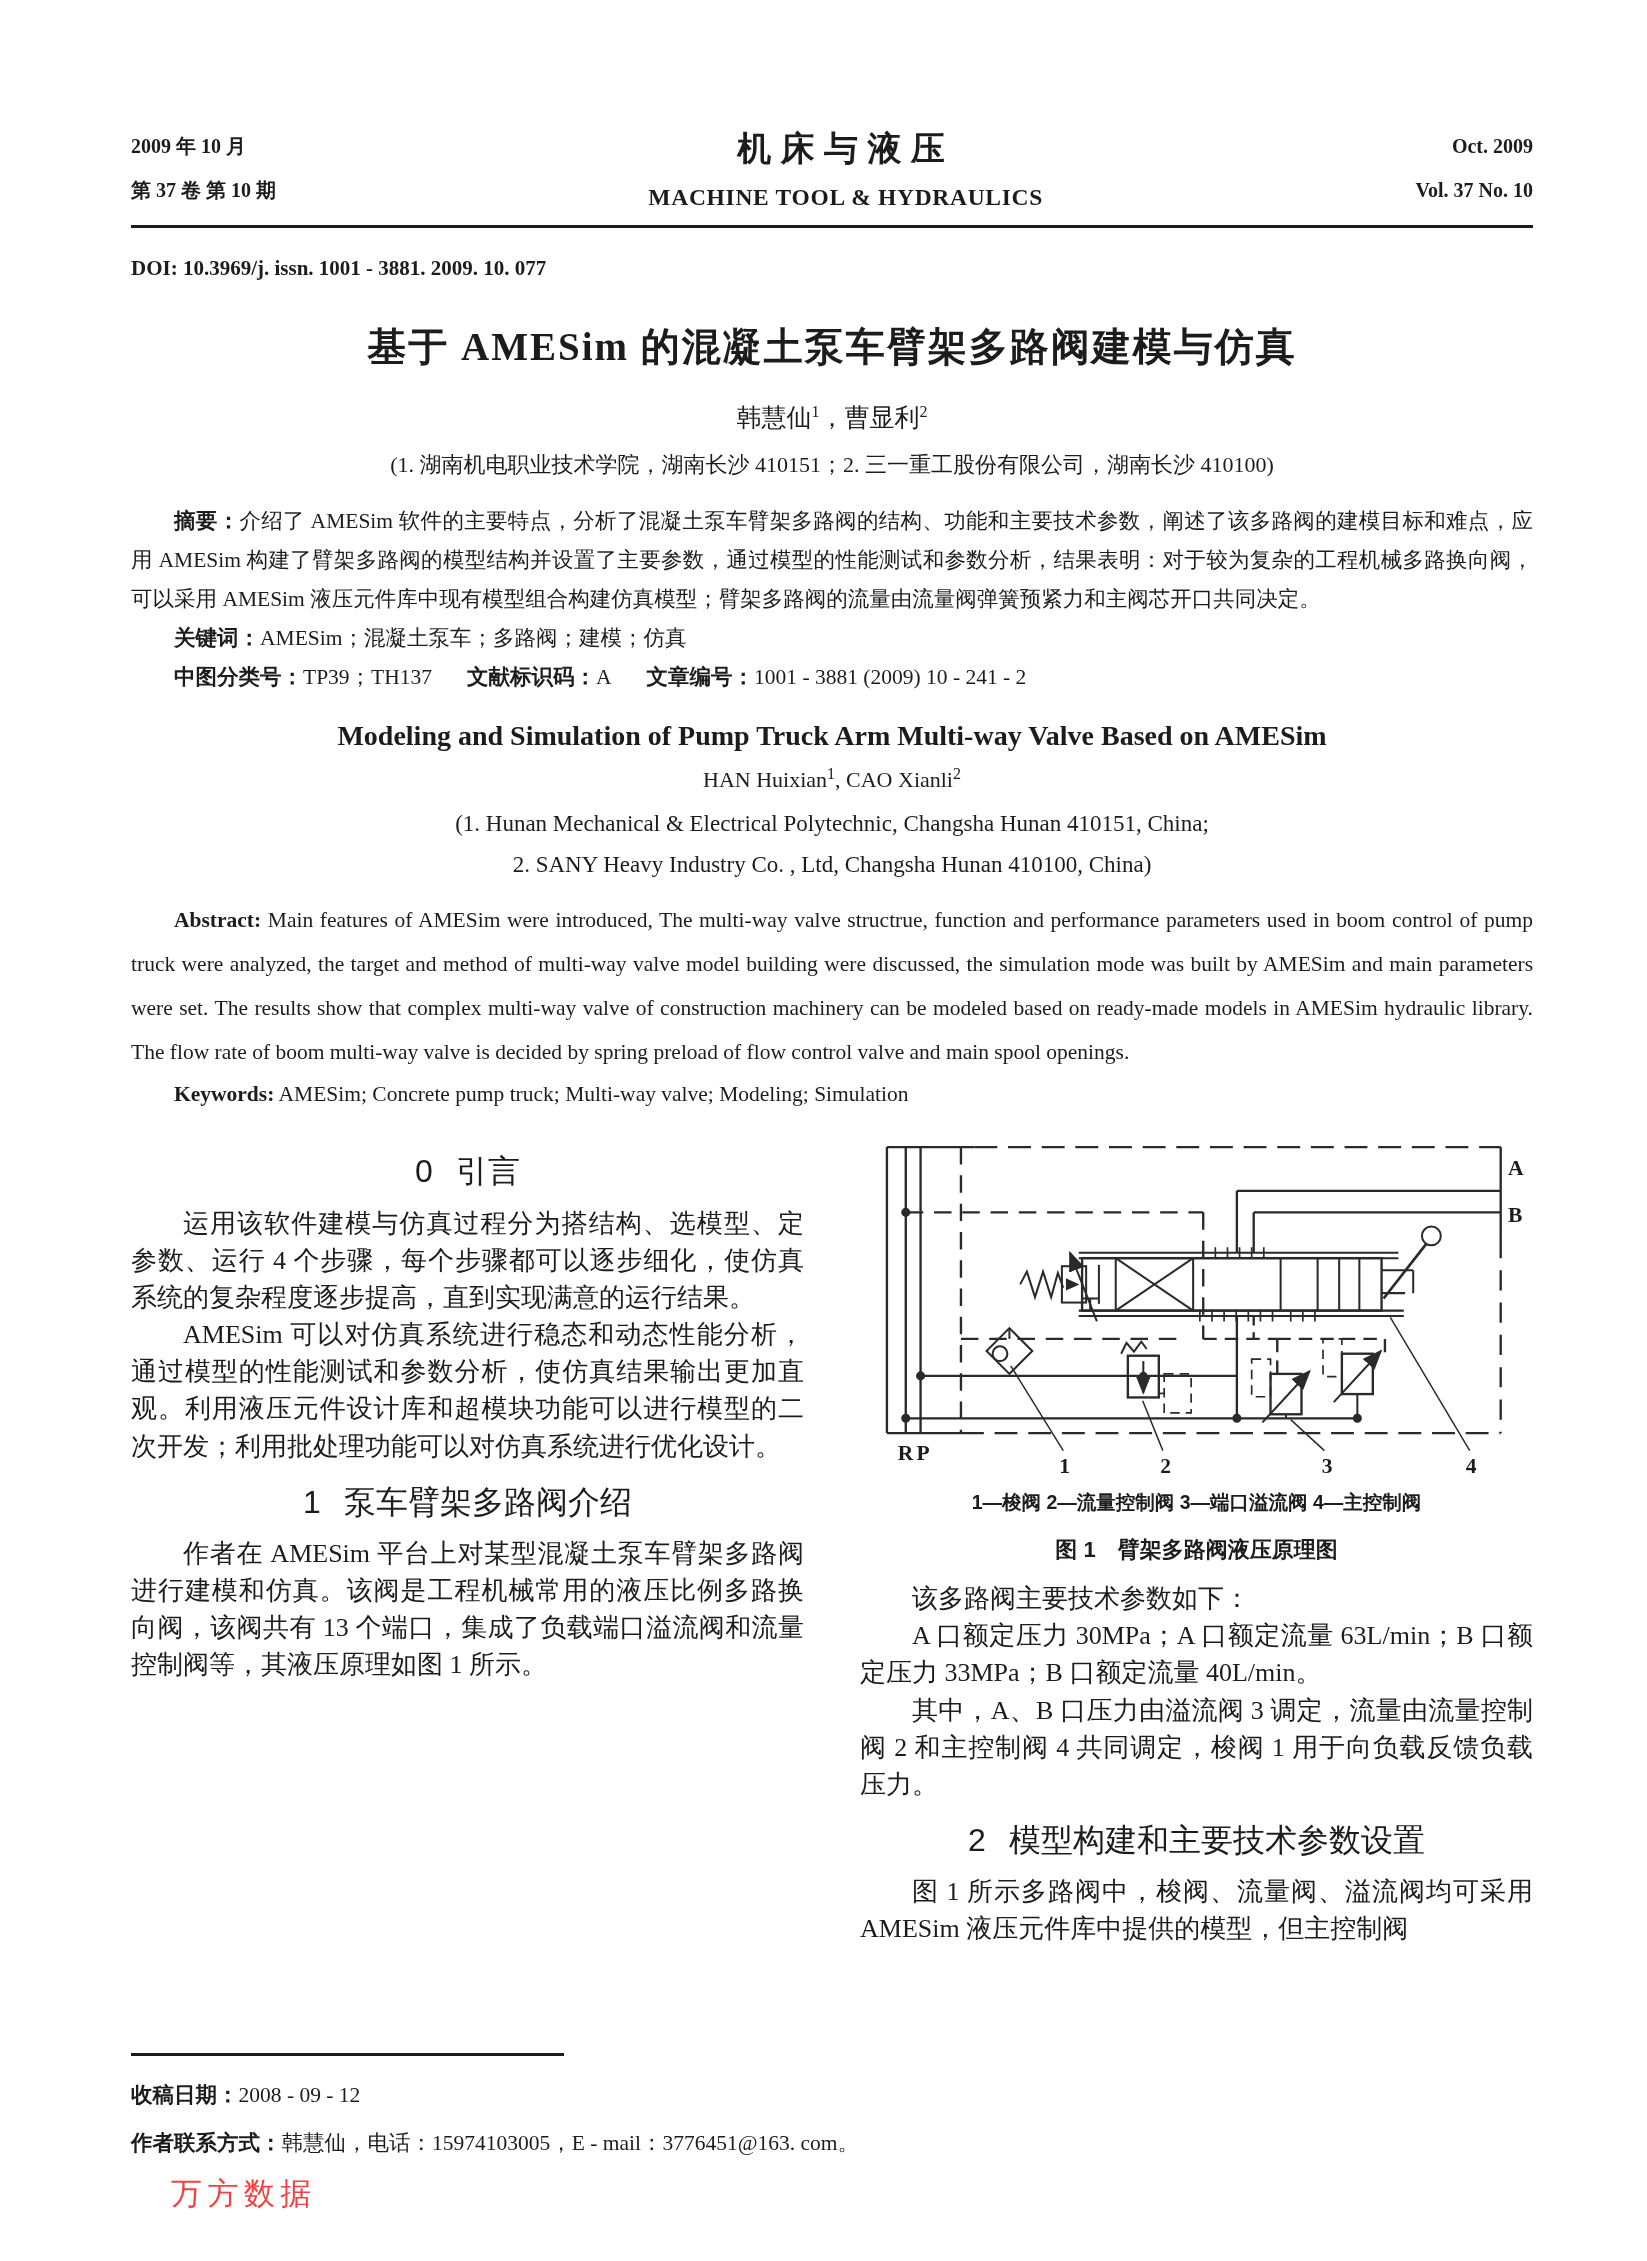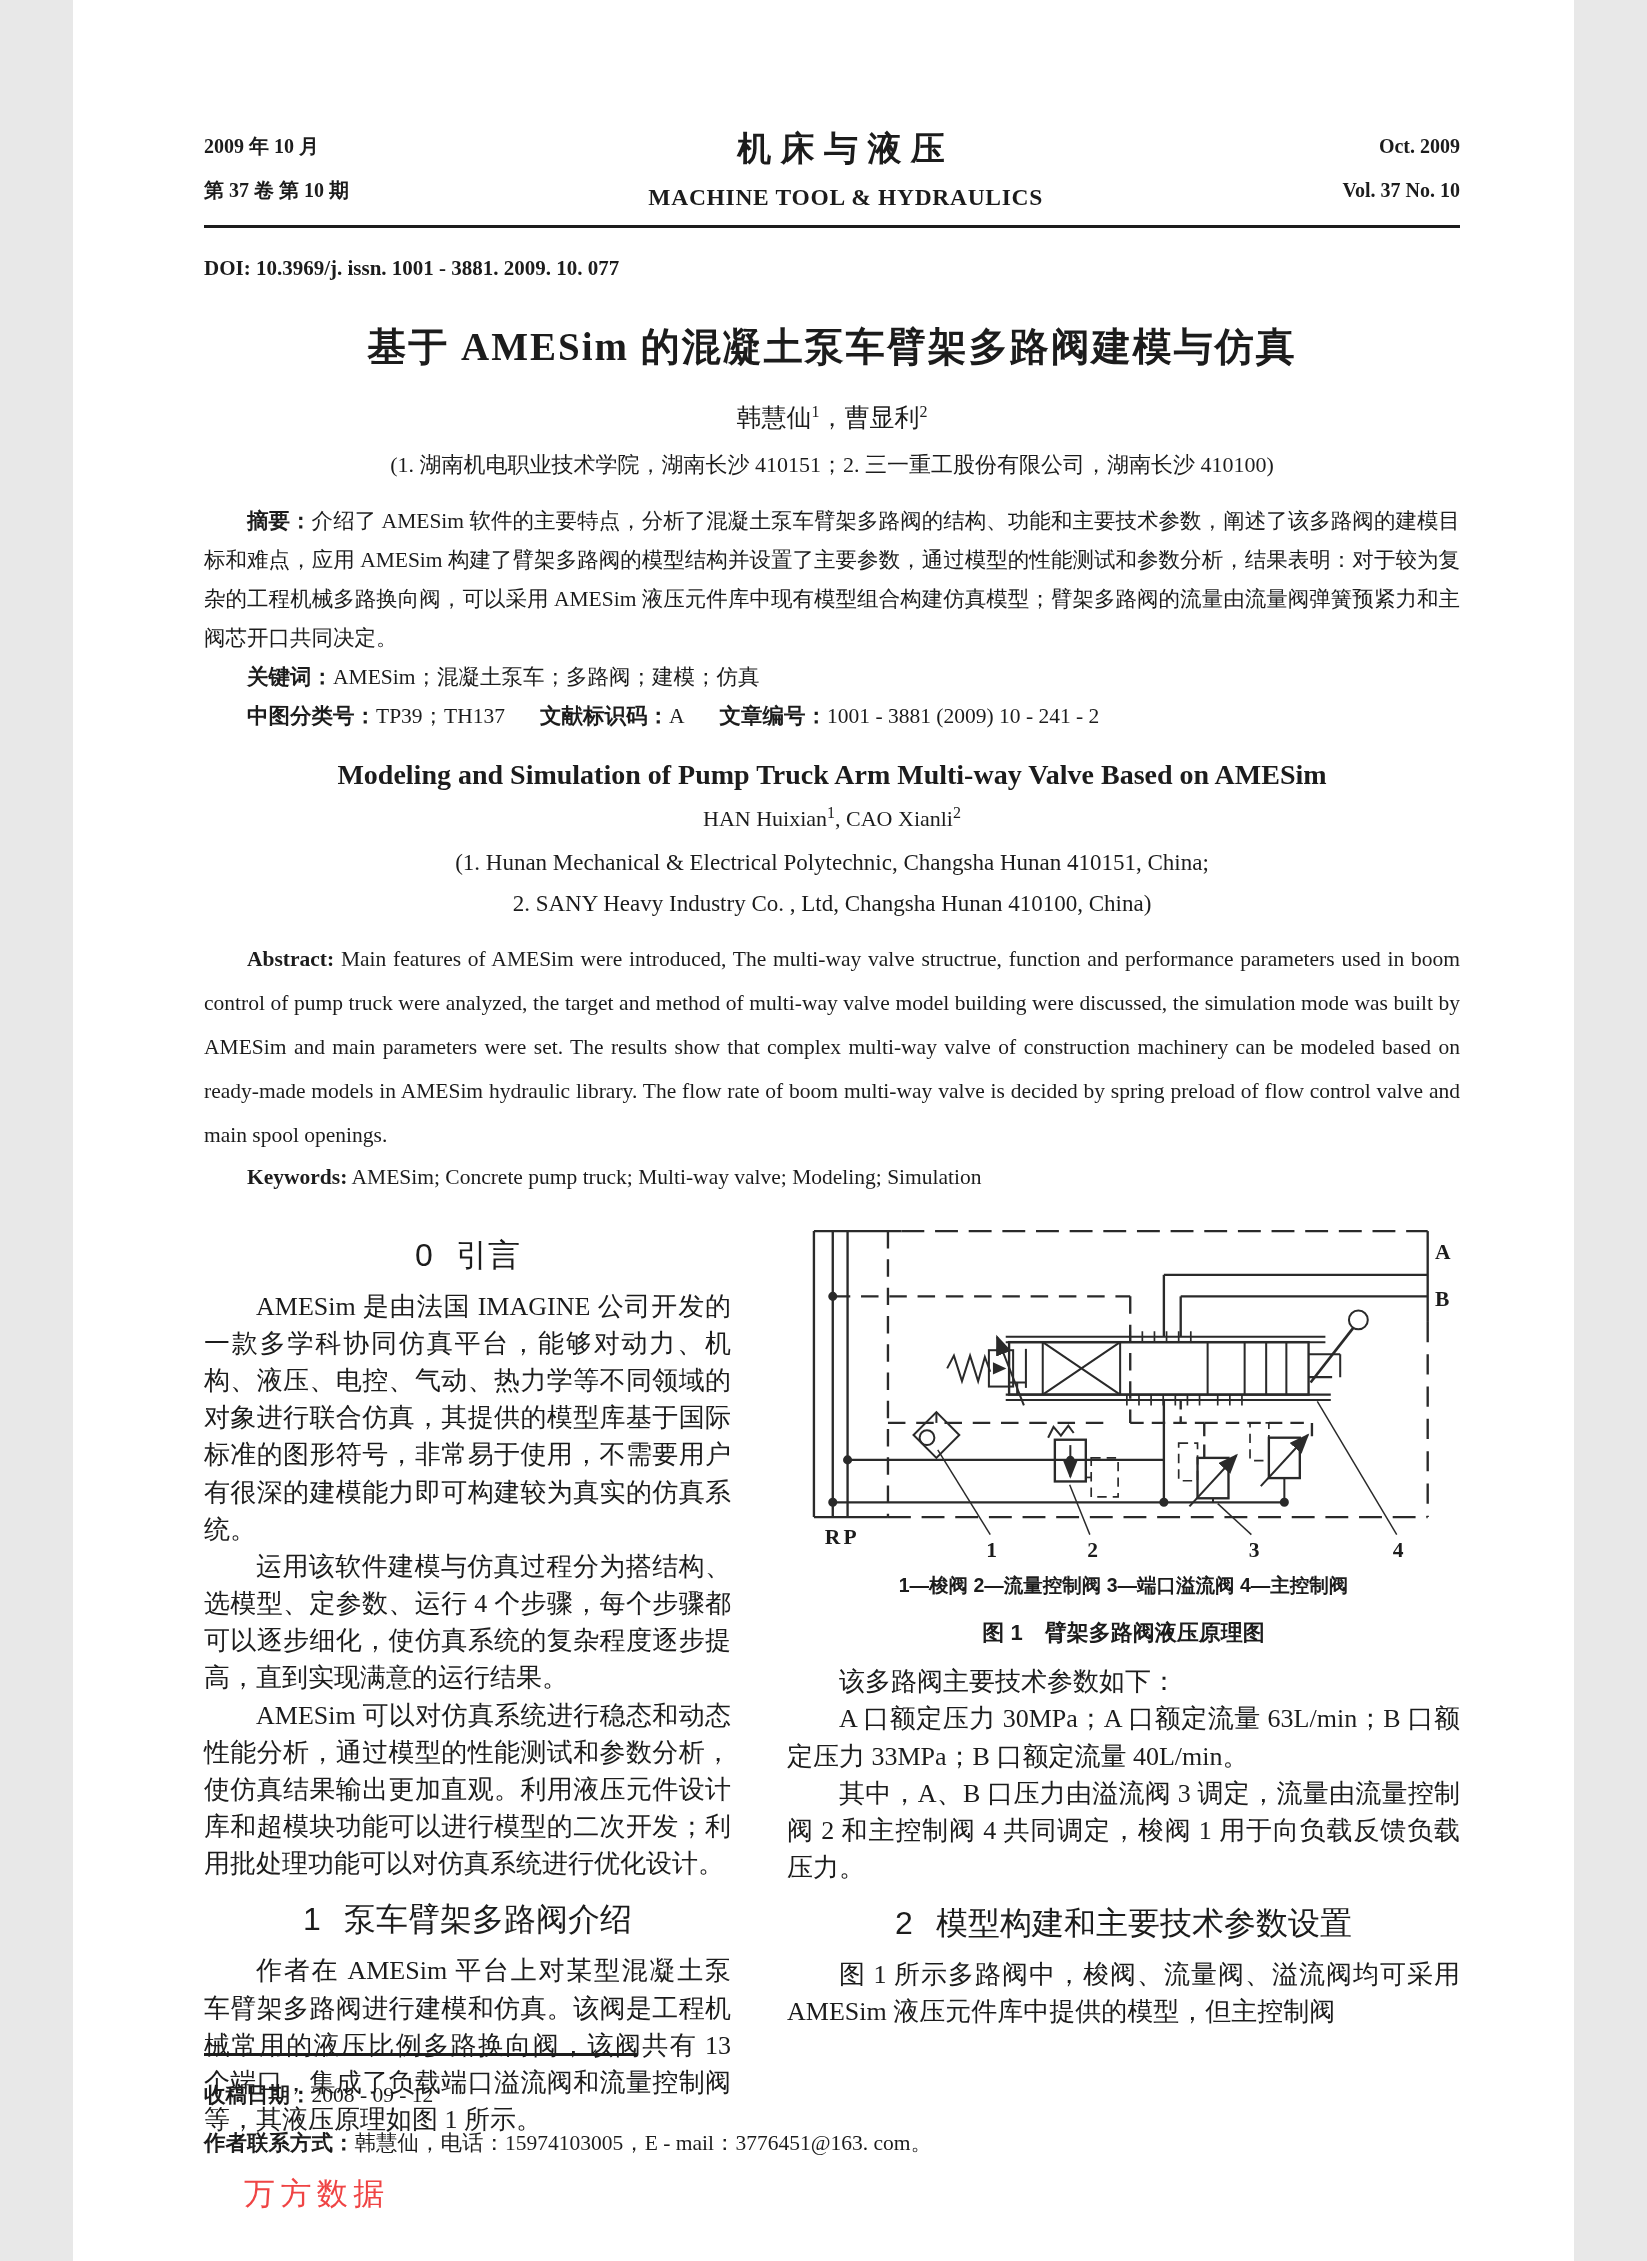--- a/index.html
+++ b/index.html
@@ -1,19 +1,19 @@
 <!DOCTYPE html>
 <html lang="zh" style="font-size:10.7px"><head>
 <meta charset="utf-8">
 <style>
   * { margin:0; padding:0; box-sizing:border-box; }
   html,body { background:#e8e8e8; }
   .page {
     position:relative;
-    width:1501px; height:2261px;
+    width:1647px; height:2261px;
     margin:0 auto;
     background:#ffffff;
     color:#1c1c1c;
     font-family:"Liberation Serif","DejaVu Serif",serif;
     padding:124px 114px 0 131px;
     overflow:hidden;
   }
   
   .journal-header { display:flex; justify-content:space-between; align-items:center; }
   .jh-side { font-size:20px; font-weight:bold; line-height:2.2; }
@@ -93,21 +93,20 @@
     <div>(1. Hunan Mechanical &amp; Electrical Polytechnic, Changsha Hunan 410151, China;</div>
     <div>2. SANY Heavy Industry Co. , Ltd, Changsha Hunan 410100, China)</div>
   </div>
   <p class="abstract-en"><span class="inline-label">Abstract:</span> <span>Main features of AMESim were introduced, The multi-way valve structrue, function and performance parameters used in boom control of pump truck were analyzed, the target and method of multi-way valve model building were discussed, the simulation mode was built by AMESim and main parameters were set. The results show that complex multi-way valve of construction machinery can be modeled based on ready-made models in AMESim hydraulic library. The flow rate of boom multi-way valve is decided by spring preload of flow control valve and main spool openings.</span></p>
   <p class="kw-en"><span class="inline-label">Keywords:</span> <span>AMESim; Concrete pump truck; Multi-way valve; Modeling; Simulation</span></p>
 
   <div class="columns">
 
     <div class="col">
       <h3 class="sec-heading"><span class="sec-num">0</span><span>引言</span></h3>
-      <p>AMESim 是由法国 IMAGINE 公司开发的一款多学科协同仿真平台，能够对动力、机构、液压、电控、气动、热力学等不同领域的对象进行联合仿真，其提供的模型库基于国际标准的图形符号，非常易于使用，不需要用户有很深的建模能力即可构建较为真实的仿真系统。</p>
       <p>运用该软件建模与仿真过程分为搭结构、选模型、定参数、运行 4 个步骤，每个步骤都可以逐步细化，使仿真系统的复杂程度逐步提高，直到实现满意的运行结果。</p>
       <p>AMESim 可以对仿真系统进行稳态和动态性能分析，通过模型的性能测试和参数分析，使仿真结果输出更加直观。利用液压元件设计库和超模块功能可以进行模型的二次开发；利用批处理功能可以对仿真系统进行优化设计。</p>
       <h3 class="sec-heading"><span class="sec-num">1</span><span>泵车臂架多路阀介绍</span></h3>
       <p>作者在 AMESim 平台上对某型混凝土泵车臂架多路阀进行建模和仿真。该阀是工程机械常用的液压比例多路换向阀，该阀共有 13 个端口，集成了负载端口溢流阀和流量控制阀等，其液压原理如图 1 所示。</p>
     </div>
 
     <div class="col">
       <figure class="fig">
         <svg viewBox="0 0 1000 520" xmlns="http://www.w3.org/2000/svg" style="font-size:39px">
           <defs>

